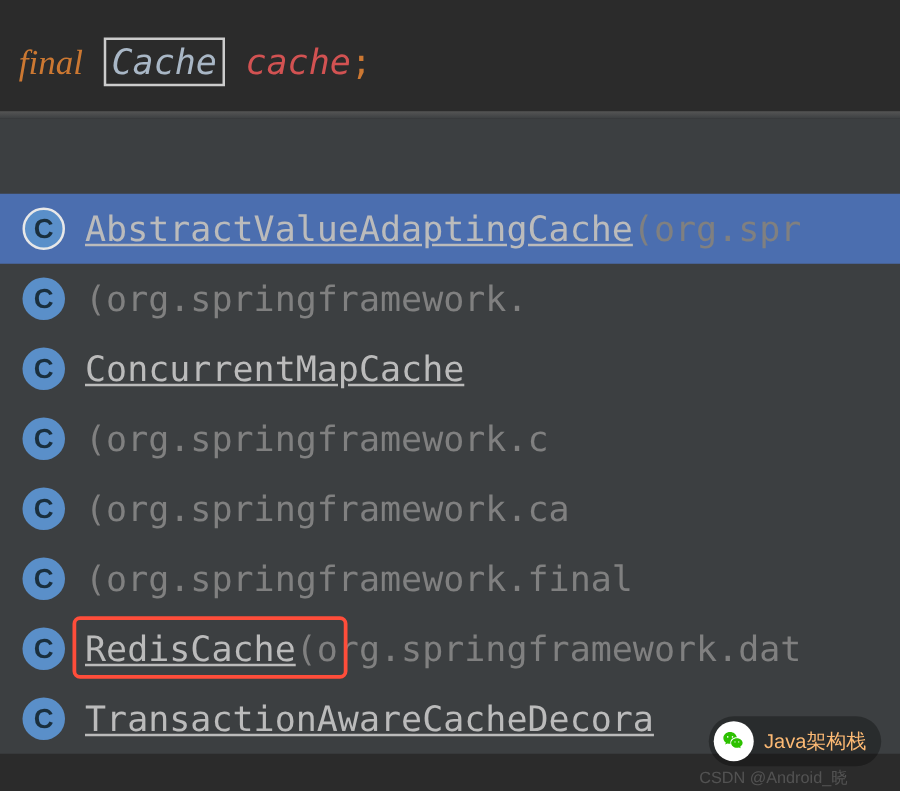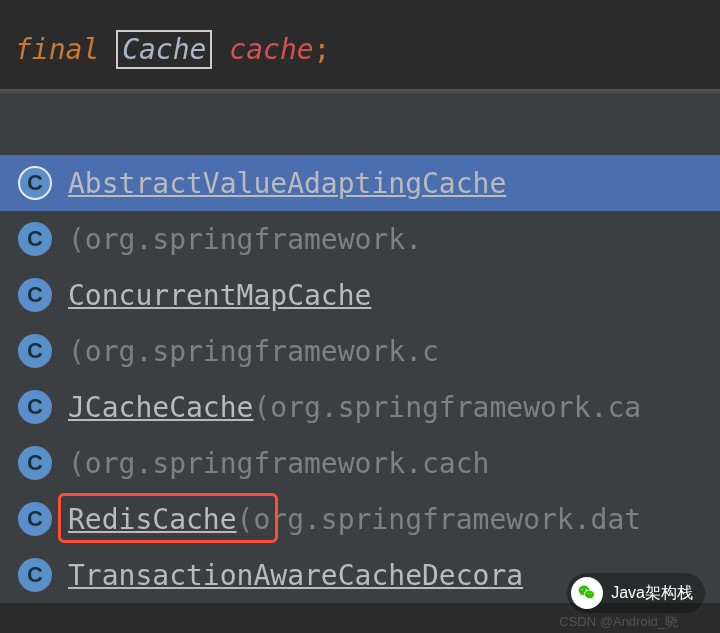--- a/index.html
+++ b/index.html
@@ -20,20 +20,21 @@
     .editor-area {
       background: #2b2b2b;
       padding: 30px 0 20px 15px;
       font-size: 28px;
       font-weight: 500;
     }
     
     .keyword-final {
       color: #cc7832;
       font-style: italic;
+      font-family: Liberation Serif, serif;
     }
     
     .type-cache {
       color: #a9b7c6;
       font-style: italic;
       border: 2px solid #cccccc;
       padding: 1px 4px;
       display: inline-block;
     }
     
@@ -132,21 +133,21 @@
       height: 32px;
       background: #fff;
       border-radius: 50%;
       display: flex;
       align-items: center;
       justify-content: center;
       margin-right: 8px;
     }
     
     .wechat-text {
-      color: #ffffff;
+      color: #fdba74;
       font-size: 16px;
       font-family: sans-serif;
     }
     
     .csdn-watermark {
       position: absolute;
       bottom: 2px;
       right: 42px;
       color: rgba(200,200,200,0.25);
       font-size: 13px;
@@ -164,41 +165,41 @@
   <span class="var-cache">cache</span><span class="semicolon">;</span>
 </div>
 
 <div class="divider"></div>
 
 <div class="popup-area">
   <ul class="suggestion-list">
   <li class="suggestion-item selected">
         <span class="class-icon">C</span>
         <span class="class-name">AbstractValueAdaptingCache</span>
+        <span class="package-name"> (org.spr</span>
       </li>
       <li class="suggestion-item">
         <span class="class-icon">C</span>
         <span class="package-name"> (org.springframework.</span>
       </li>
       <li class="suggestion-item">
         <span class="class-icon">C</span>
         <span class="class-name">ConcurrentMapCache</span>
       </li>
       <li class="suggestion-item">
         <span class="class-icon">C</span>
         <span class="package-name"> (org.springframework.c</span>
       </li>
       <li class="suggestion-item">
         <span class="class-icon">C</span>
-        <span class="class-name">JCacheCache</span>
         <span class="package-name"> (org.springframework.ca</span>
       </li>
       <li class="suggestion-item">
         <span class="class-icon">C</span>
-        <span class="package-name"> (org.springframework.cach</span>
+        <span class="package-name"> (org.springframework.final</span>
       </li>
       <li class="suggestion-item">
         <span class="class-icon">C</span>
         <span class="class-name">RedisCache</span>
         <span class="package-name"> (org.springframework.dat</span>
         <div class="highlight-box"></div>
       </li>
       <li class="suggestion-item">
         <span class="class-icon">C</span>
         <span class="class-name">TransactionAwareCacheDecora</span>

